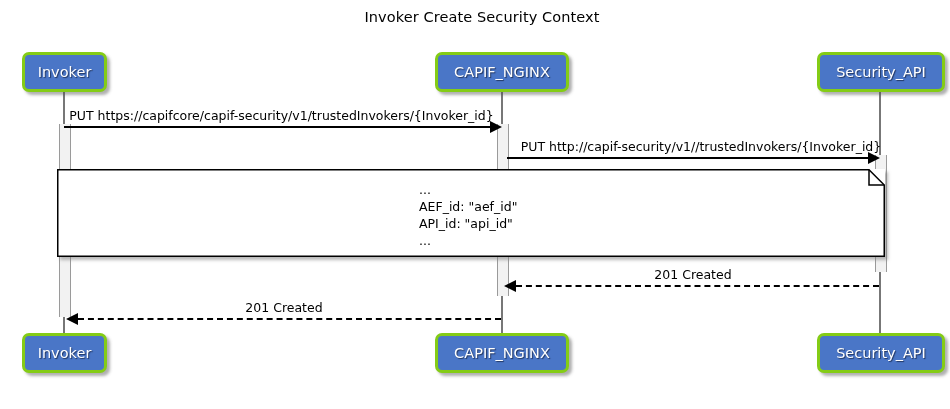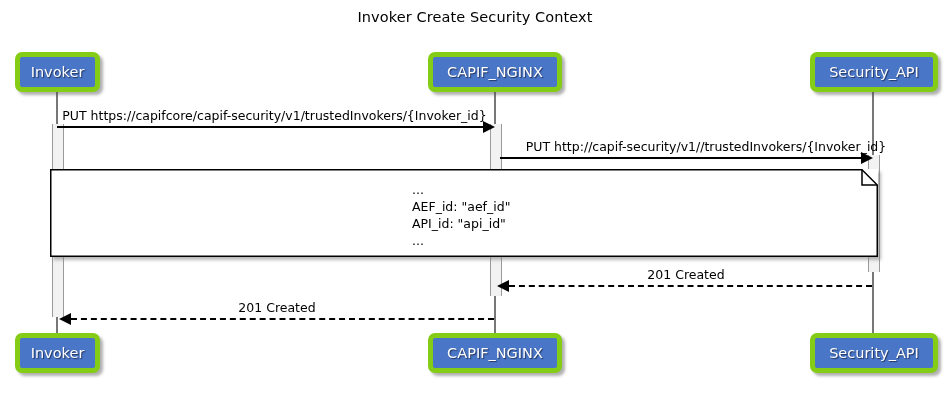--- a/index.html
+++ b/index.html
@@ -11,20 +11,21 @@
     width: 950px;
     height: 409px;
     position: relative;
     overflow: hidden;
     font-family: "DejaVu Sans", sans-serif;
     color: #000000;
   }
   #diagram-root {
     position: absolute;
     inset: 0;
+    margin-left: 7px;
   }
   .abs { position: absolute; }
 
   
   .diagram-title {
     left: 0;
     top: 9px;
     width: 950px;
     text-align: center;
     font-size: 14.5px;
@@ -47,21 +48,21 @@
     width: 10px;
     background: #f2f2f2;
     border-left: 1px solid #9a9a9a;
     border-right: 1px solid #9a9a9a;
   }
 
   
   .participant {
     height: 40px;
     background: #4a76c7;
-    border: 5px solid #84cc16;
+    border: 3px solid #84cc16;
     border-radius: 7px;
     box-shadow: 3px 3px 3px rgba(80,80,80,0.45);
     display: flex;
     align-items: center;
     justify-content: center;
     color: #ffffff;
     font-size: 14.5px;
     font-family: "DejaVu Sans", sans-serif;
     text-shadow: 1px 1px 1px rgba(25,40,75,0.85);
     white-space: nowrap;
@@ -141,21 +142,21 @@
     <span>CAPIF_NGINX</span>
   </div>
   <div class="abs participant" style="left:810px; top:52px; width:128px;">
     <span>Security_API</span>
   </div>
 
   <div class="abs msg-label" style="left:57px; top:108px; width:435px;">PUT https://capifcore/capif-security/v1/trustedInvokers/{Invoker_id}</div>
   <div class="abs msg-line" style="left:57px; top:126px; width:428px;"></div>
   <div class="abs arrow-head-right" style="left:483px; top:121px;"></div>
 
-  <div class="abs msg-label" style="left:520px; top:139px; width:372px;">PUT http://capif-security/v1//trustedInvokers/{Invoker_id}</div>
+  <div class="abs msg-label" style="left:508px; top:139px; width:372px;">PUT http://capif-security/v1//trustedInvokers/{Invoker_id}</div>
   <div class="abs msg-line" style="left:500px; top:157px; width:363px;"></div>
   <div class="abs arrow-head-right" style="left:861px; top:152px;"></div>
 
   <div class="abs note-box" style="left:50px; top:169px; width:828px; height:88px;">
     <svg width="828" height="88" viewBox="0 0 828 88" style="position:absolute; left:0; top:0;">
       <path d="M0.75,0.75 L812,0.75 L827.25,16 L827.25,87.25 L0.75,87.25 Z" fill="#ffffff" stroke="#000000" stroke-width="1.5"></path>
       <path d="M812,0.75 L812,16 L827.25,16" fill="none" stroke="#000000" stroke-width="1.5"></path>
     </svg>
     <div class="abs note-text" style="left:362px; top:12px;">...
 AEF_id: "aef_id"

